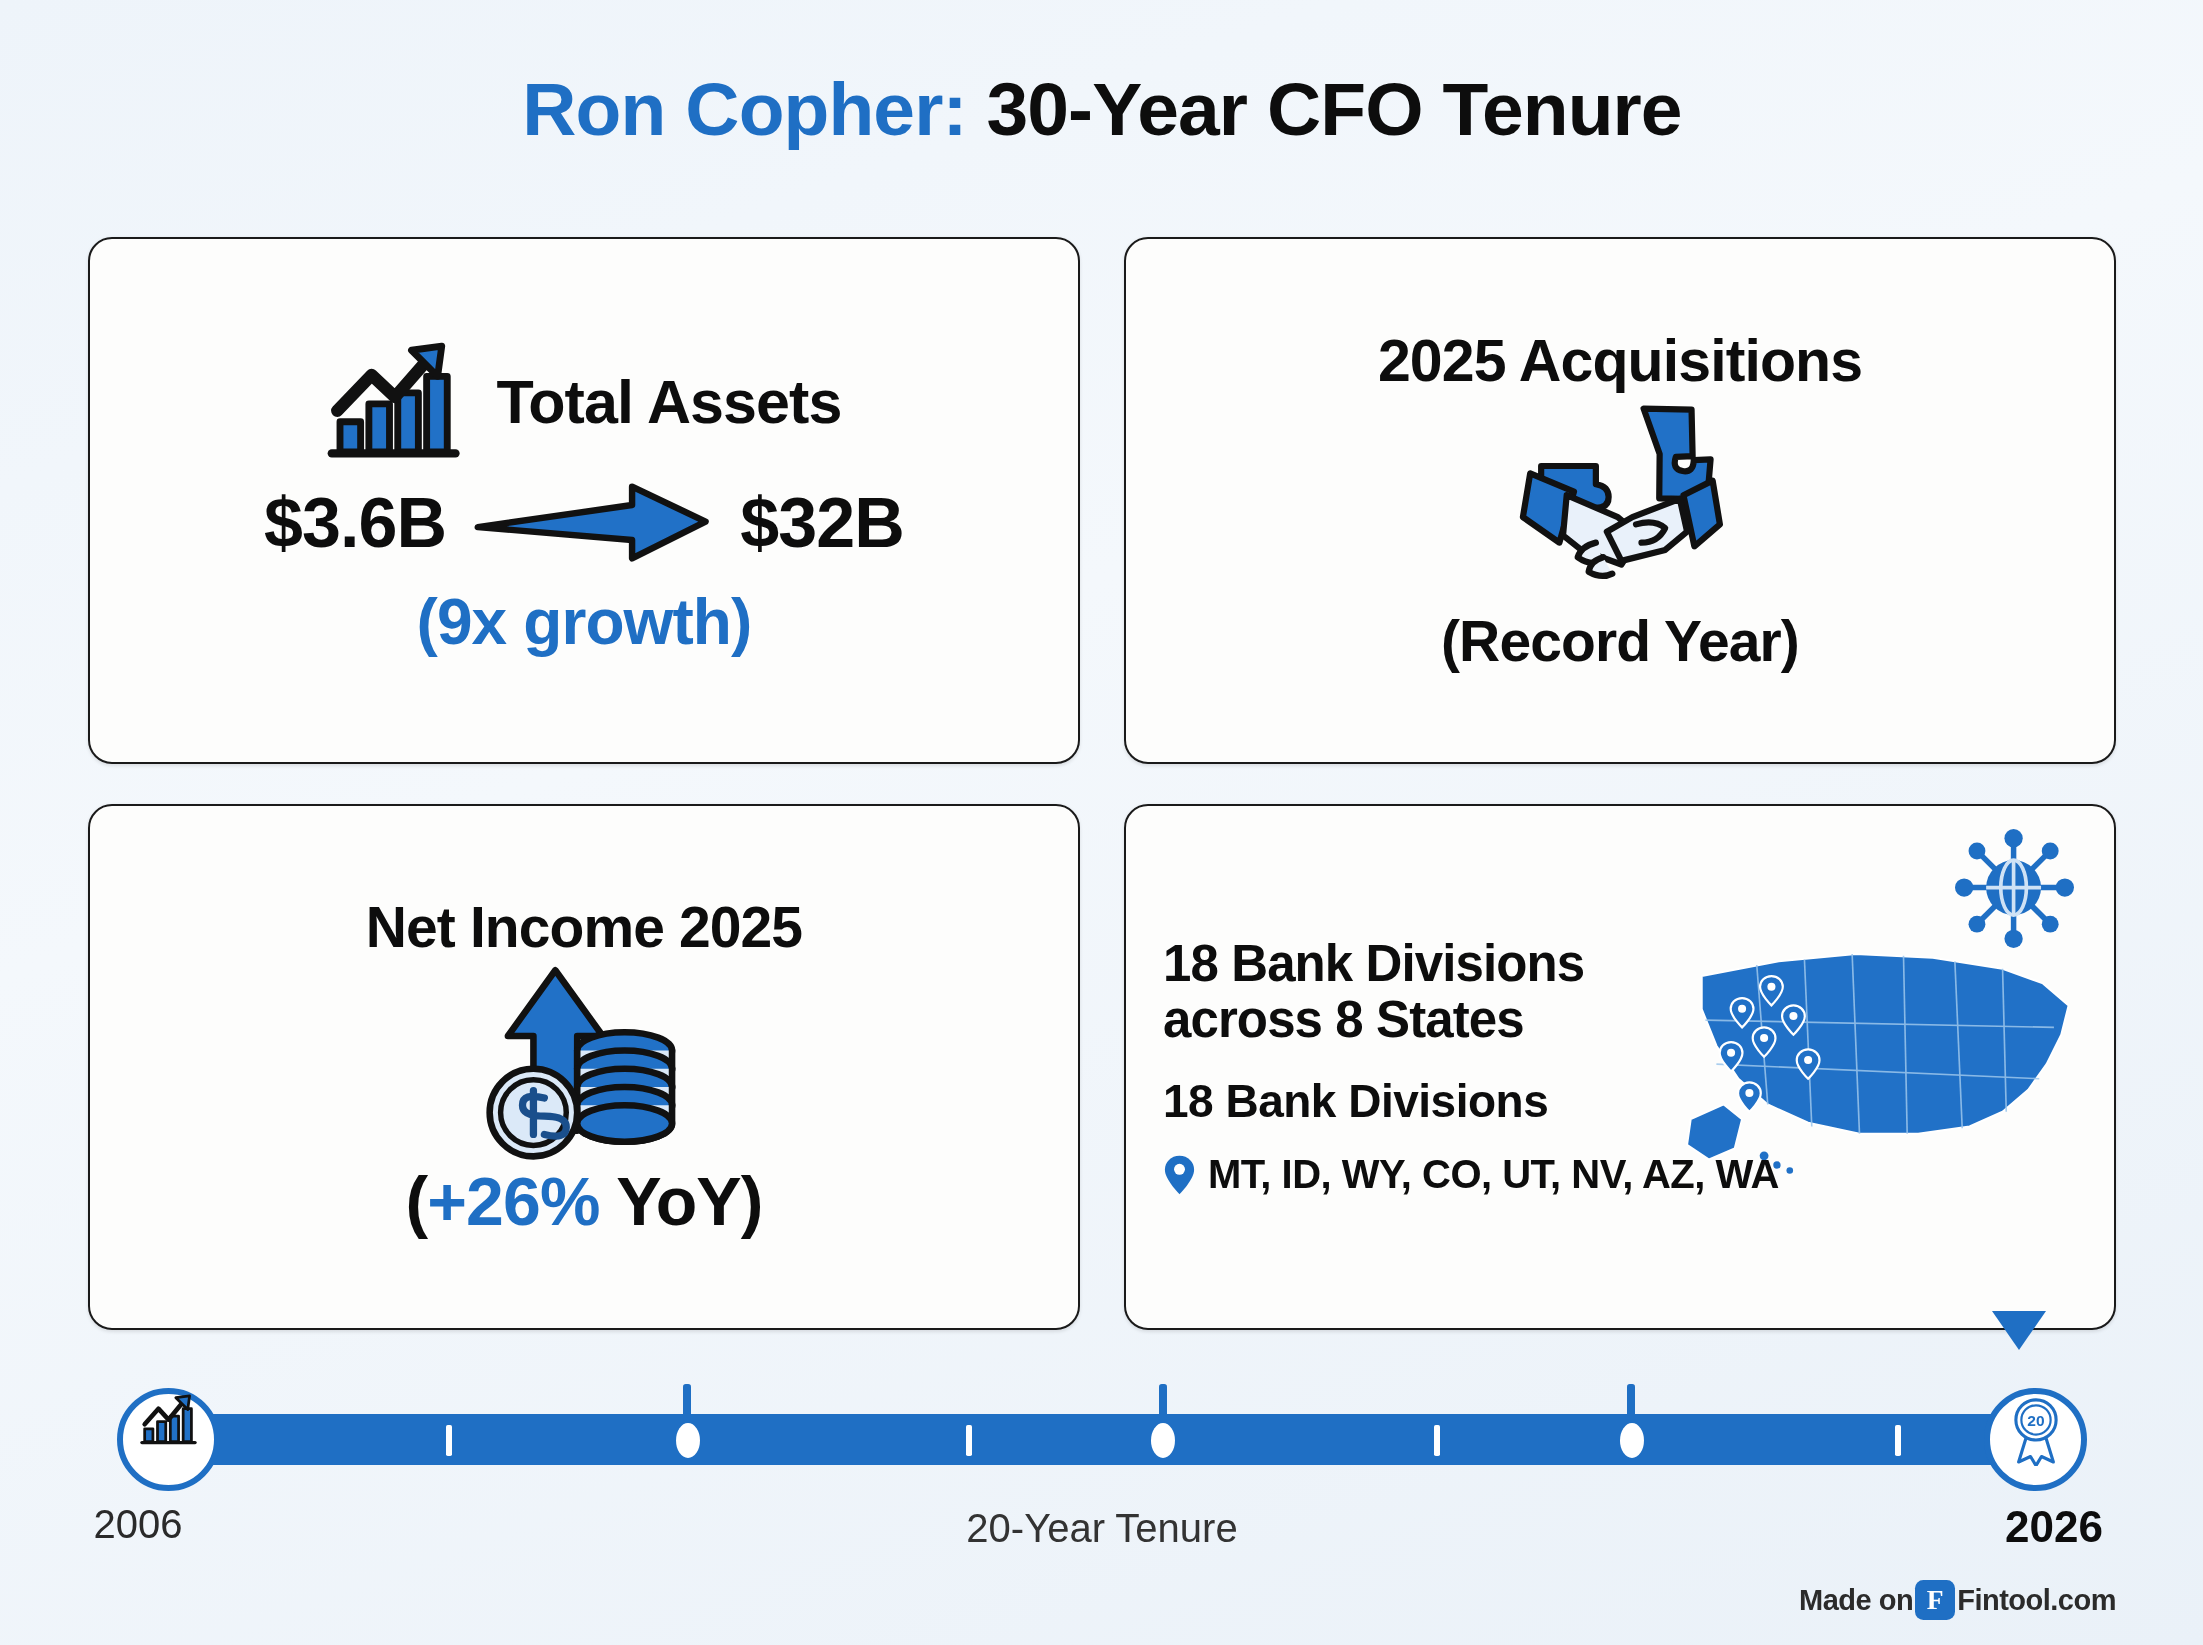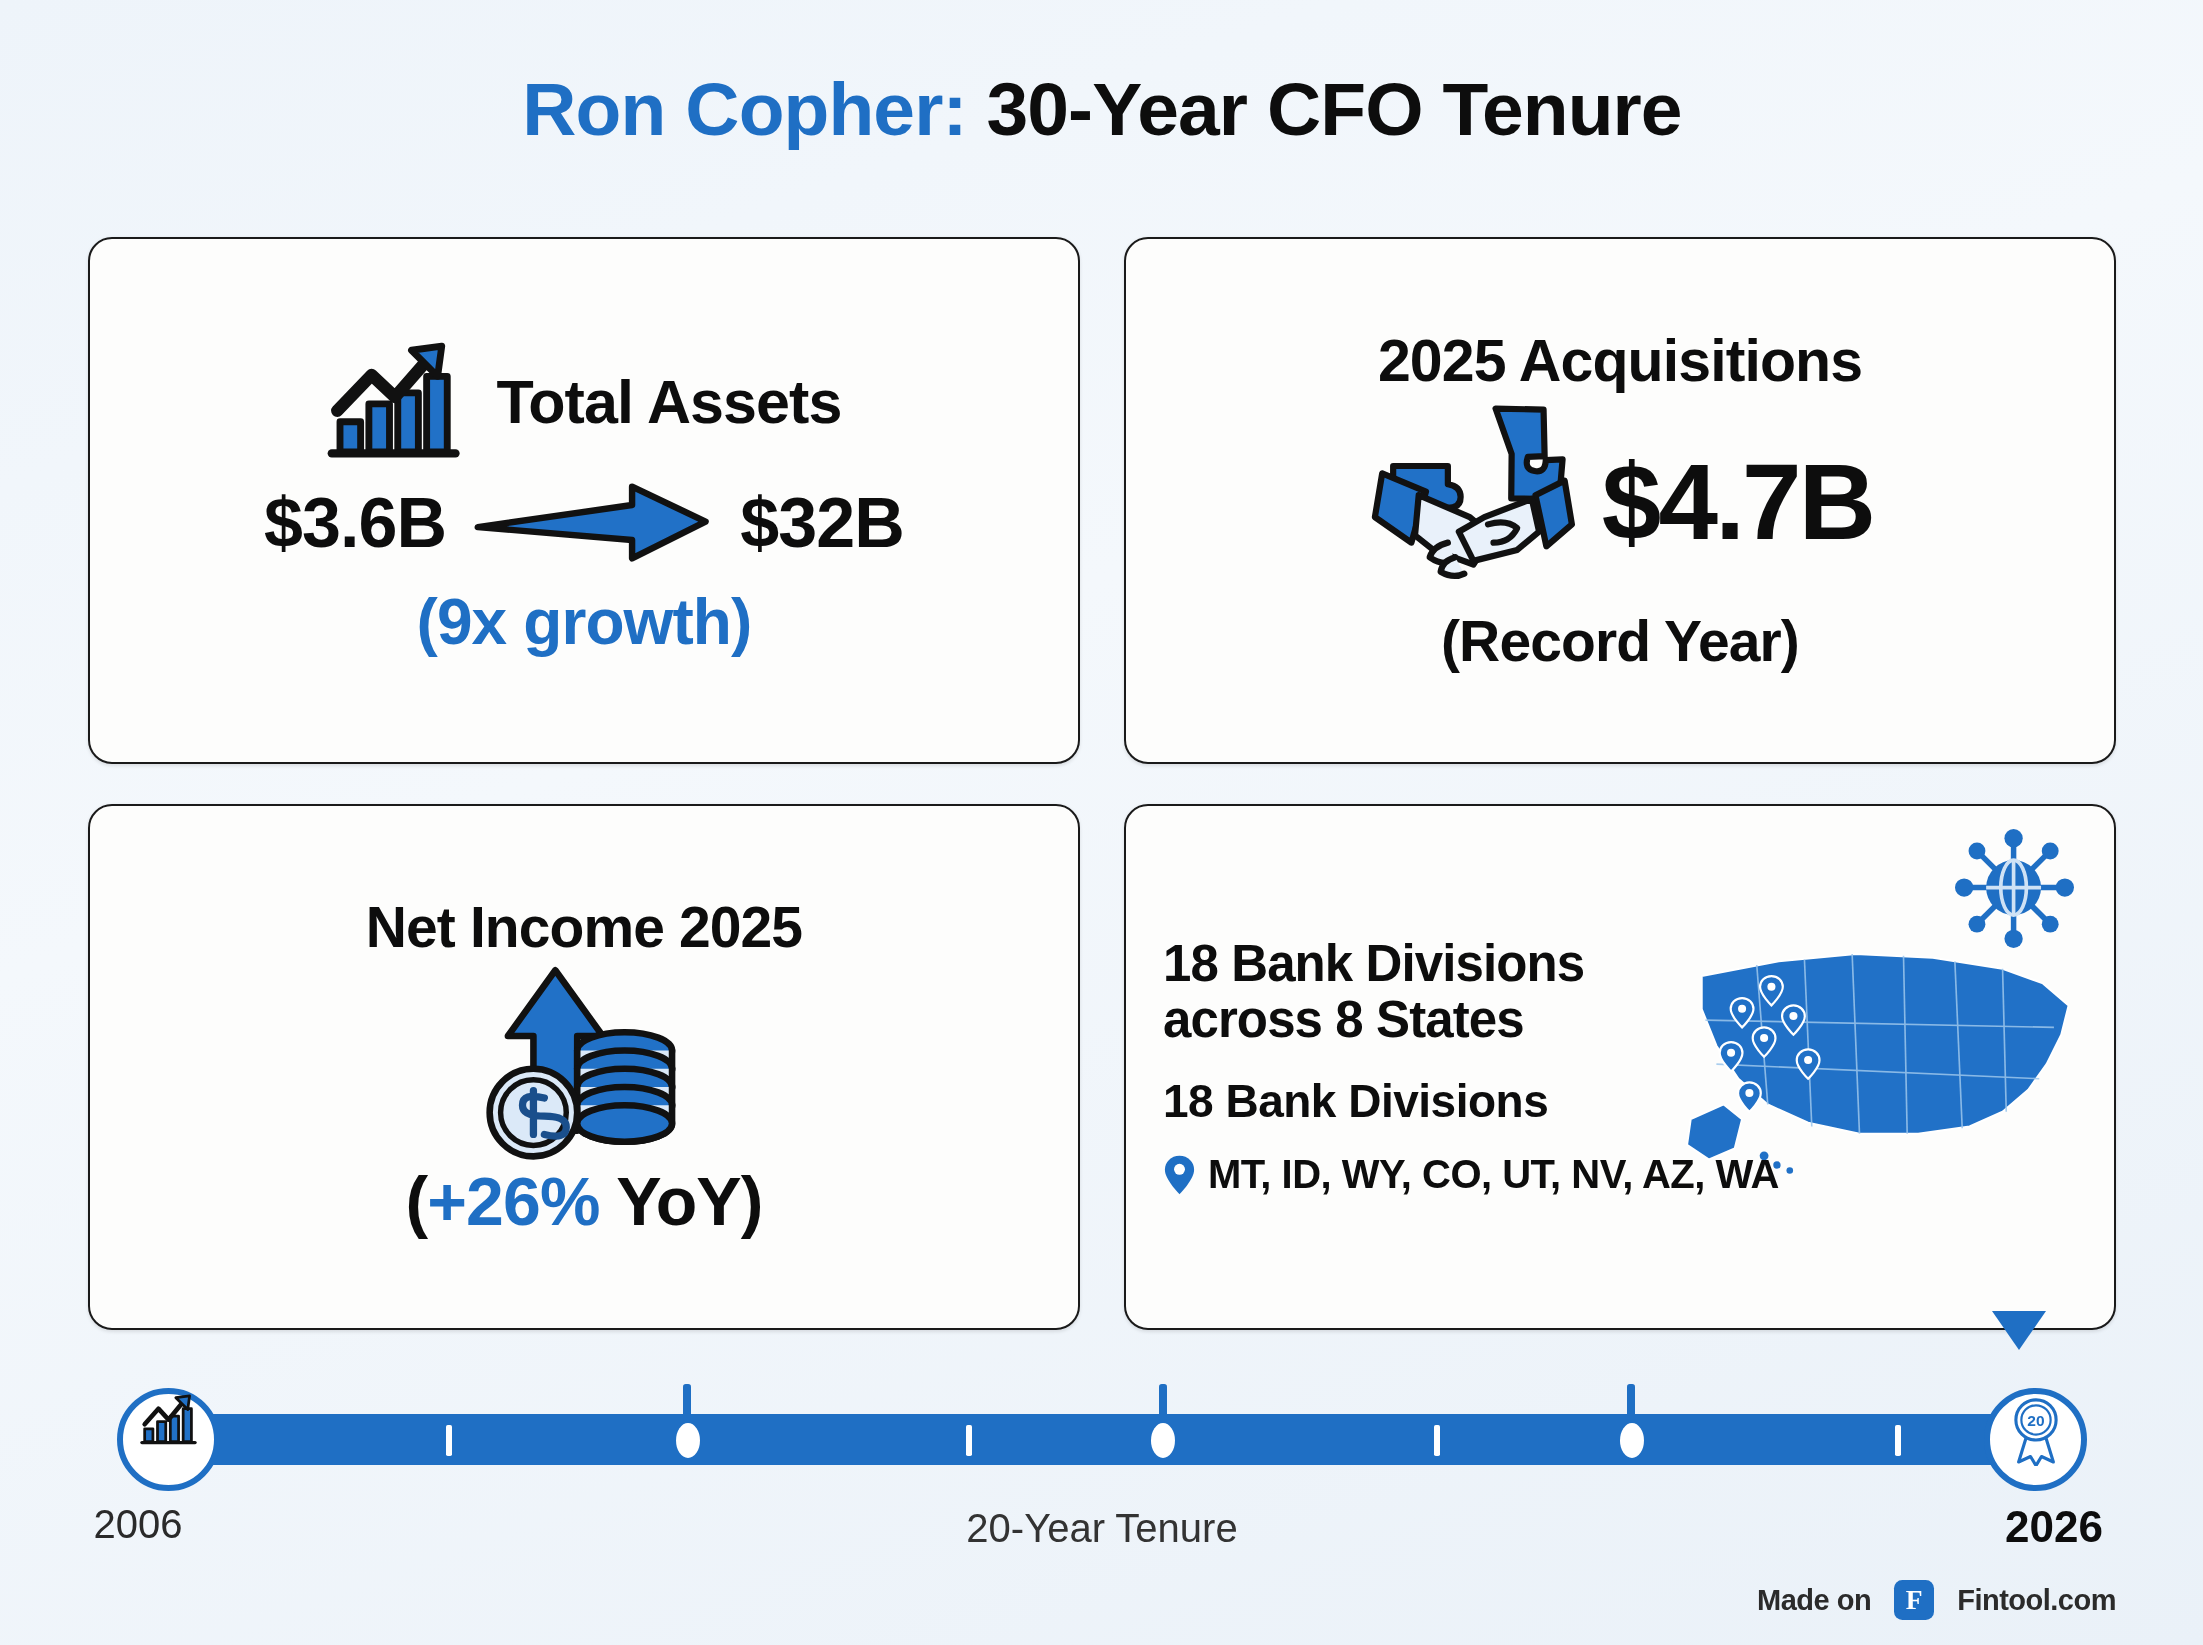--- a/index.html
+++ b/index.html
@@ -122,21 +122,21 @@
   }
   .tl-labels { position: absolute; left: 88px; top: 1502px; width: 2028px; height: 64px; }
   .tl-year-l { position: absolute; left: 5.5px; top: 0; font-size: 40px; font-weight: 500; color: #2a2a2a; }
   .tl-year-r { position: absolute; right: 13px; top: 0; font-size: 44px; font-weight: 800; color: #0d0d0d; }
   .tl-center { position: absolute; left: 0; top: 3.7px; width: 2028px; text-align: center; font-size: 40px; font-weight: 500; color: #333; }
 
   
   .footer {
     position: absolute;
     right: 88px; bottom: 26px;
-    display: flex; align-items: center; gap: 23px;
+    display: flex; align-items: center; gap: 2px;
   }
   .footer-made { font-size: 29px; font-weight: 800; color: #2b2b2b; letter-spacing: -0.5px; }
   .footer-logo {
     width: 40px; height: 40px; border-radius: 8.3px;
     background: #1f6fc4; color: #fff;
     font-size: 27.5px; font-weight: 800;
     display: flex; align-items: center; justify-content: center;
     font-family: "Liberation Serif", serif;
   }
   .footer-name { font-size: 29px; font-weight: 800; color: #2b2b2b; letter-spacing: -0.5px; }
@@ -203,21 +203,20 @@
             <path d="M28 50 L56 62 L68 72 L58 88 L36 80 L26 72 Z" fill="#e9f1fa"></path>
 
             <path d="M90 52 L64 62 L50 70 L58 86 L82 80 L94 70 Z" fill="#e9f1fa"></path>
 
             <path d="M44 76 q-8 2 -10 8 q7 5 14 2" fill="#e9f1fa"></path>
             <path d="M48 84 q-7 2 -8 8 q7 4 13 1" fill="#e9f1fa"></path>
             <path d="M66 66 q10 -3 16 2 q-4 8 -13 8" fill="#e9f1fa"></path>
           </g>
         </svg>
       </span>
-      <span class="c2-val">$4.7B</span>
     </div>
     <div class="c2-sub">(Record Year)</div>
   </div>
 
   <div class="card c3">
     <div class="c3-title">Net Income 2025</div>
     <div class="c3-mid">
       <span>
         <svg width="207" height="197" viewBox="0 0 112 108">
           <g stroke="#111" stroke-width="3.6" stroke-linejoin="round" stroke-linecap="round">

